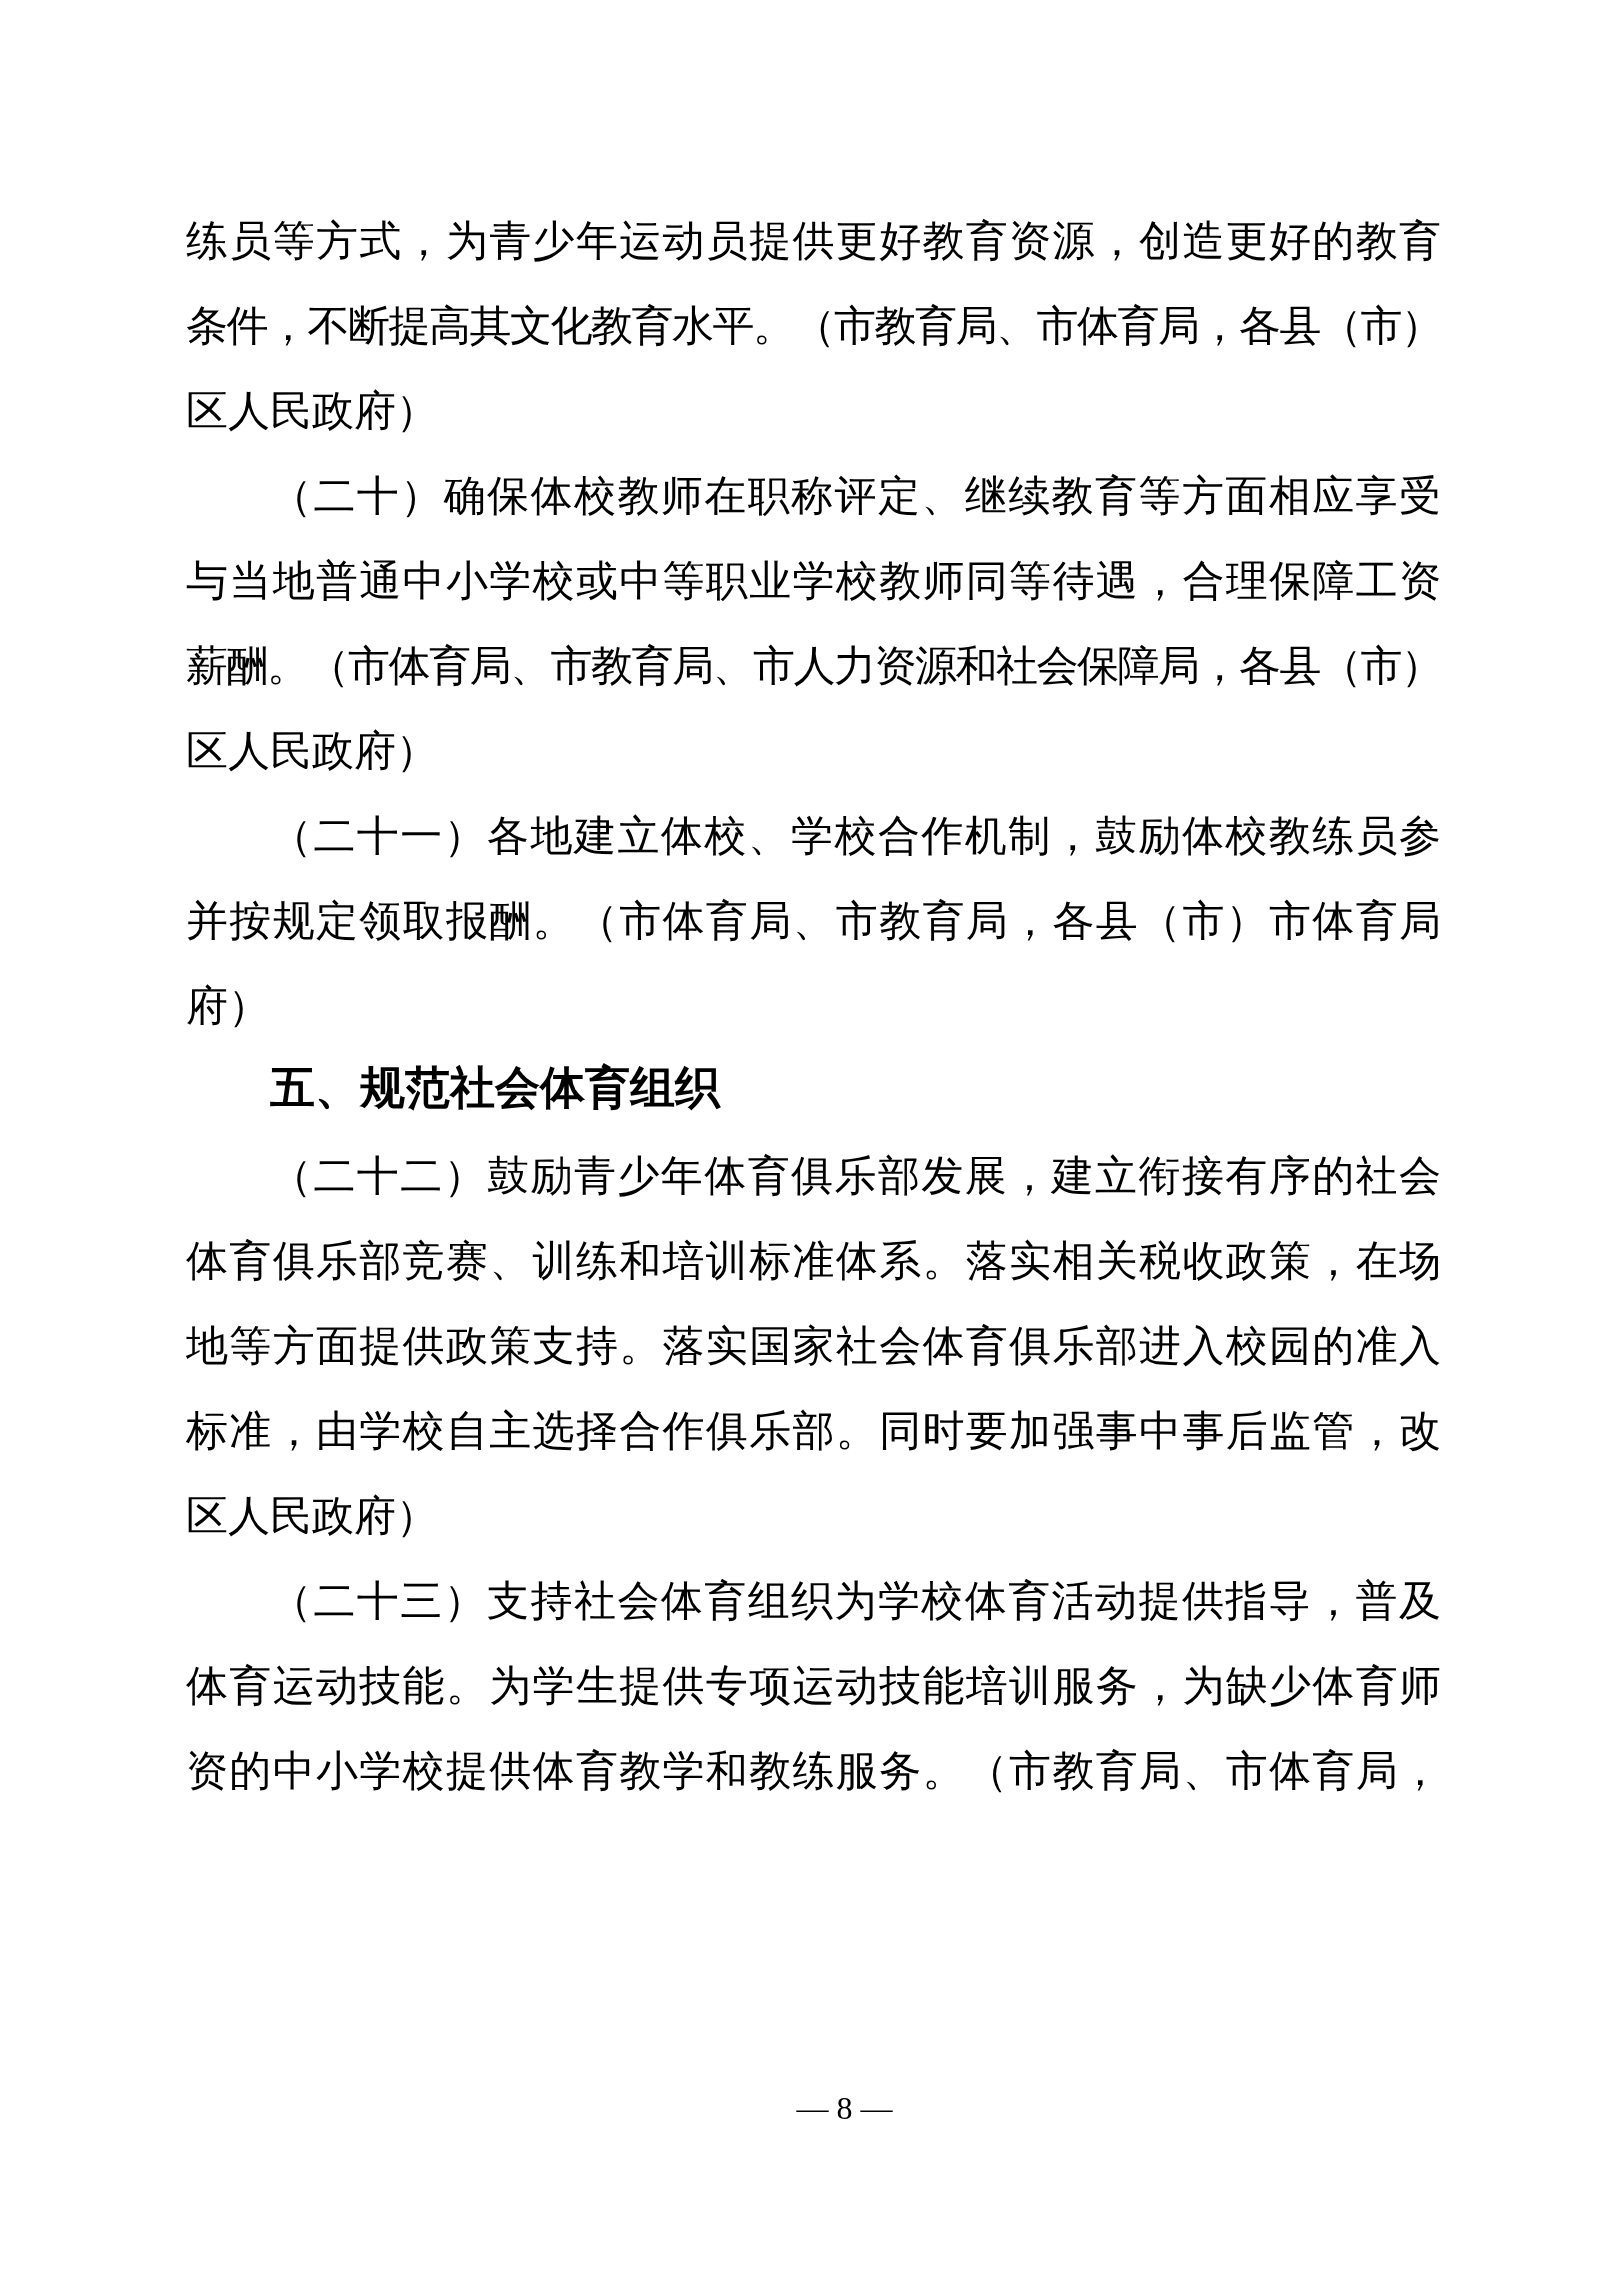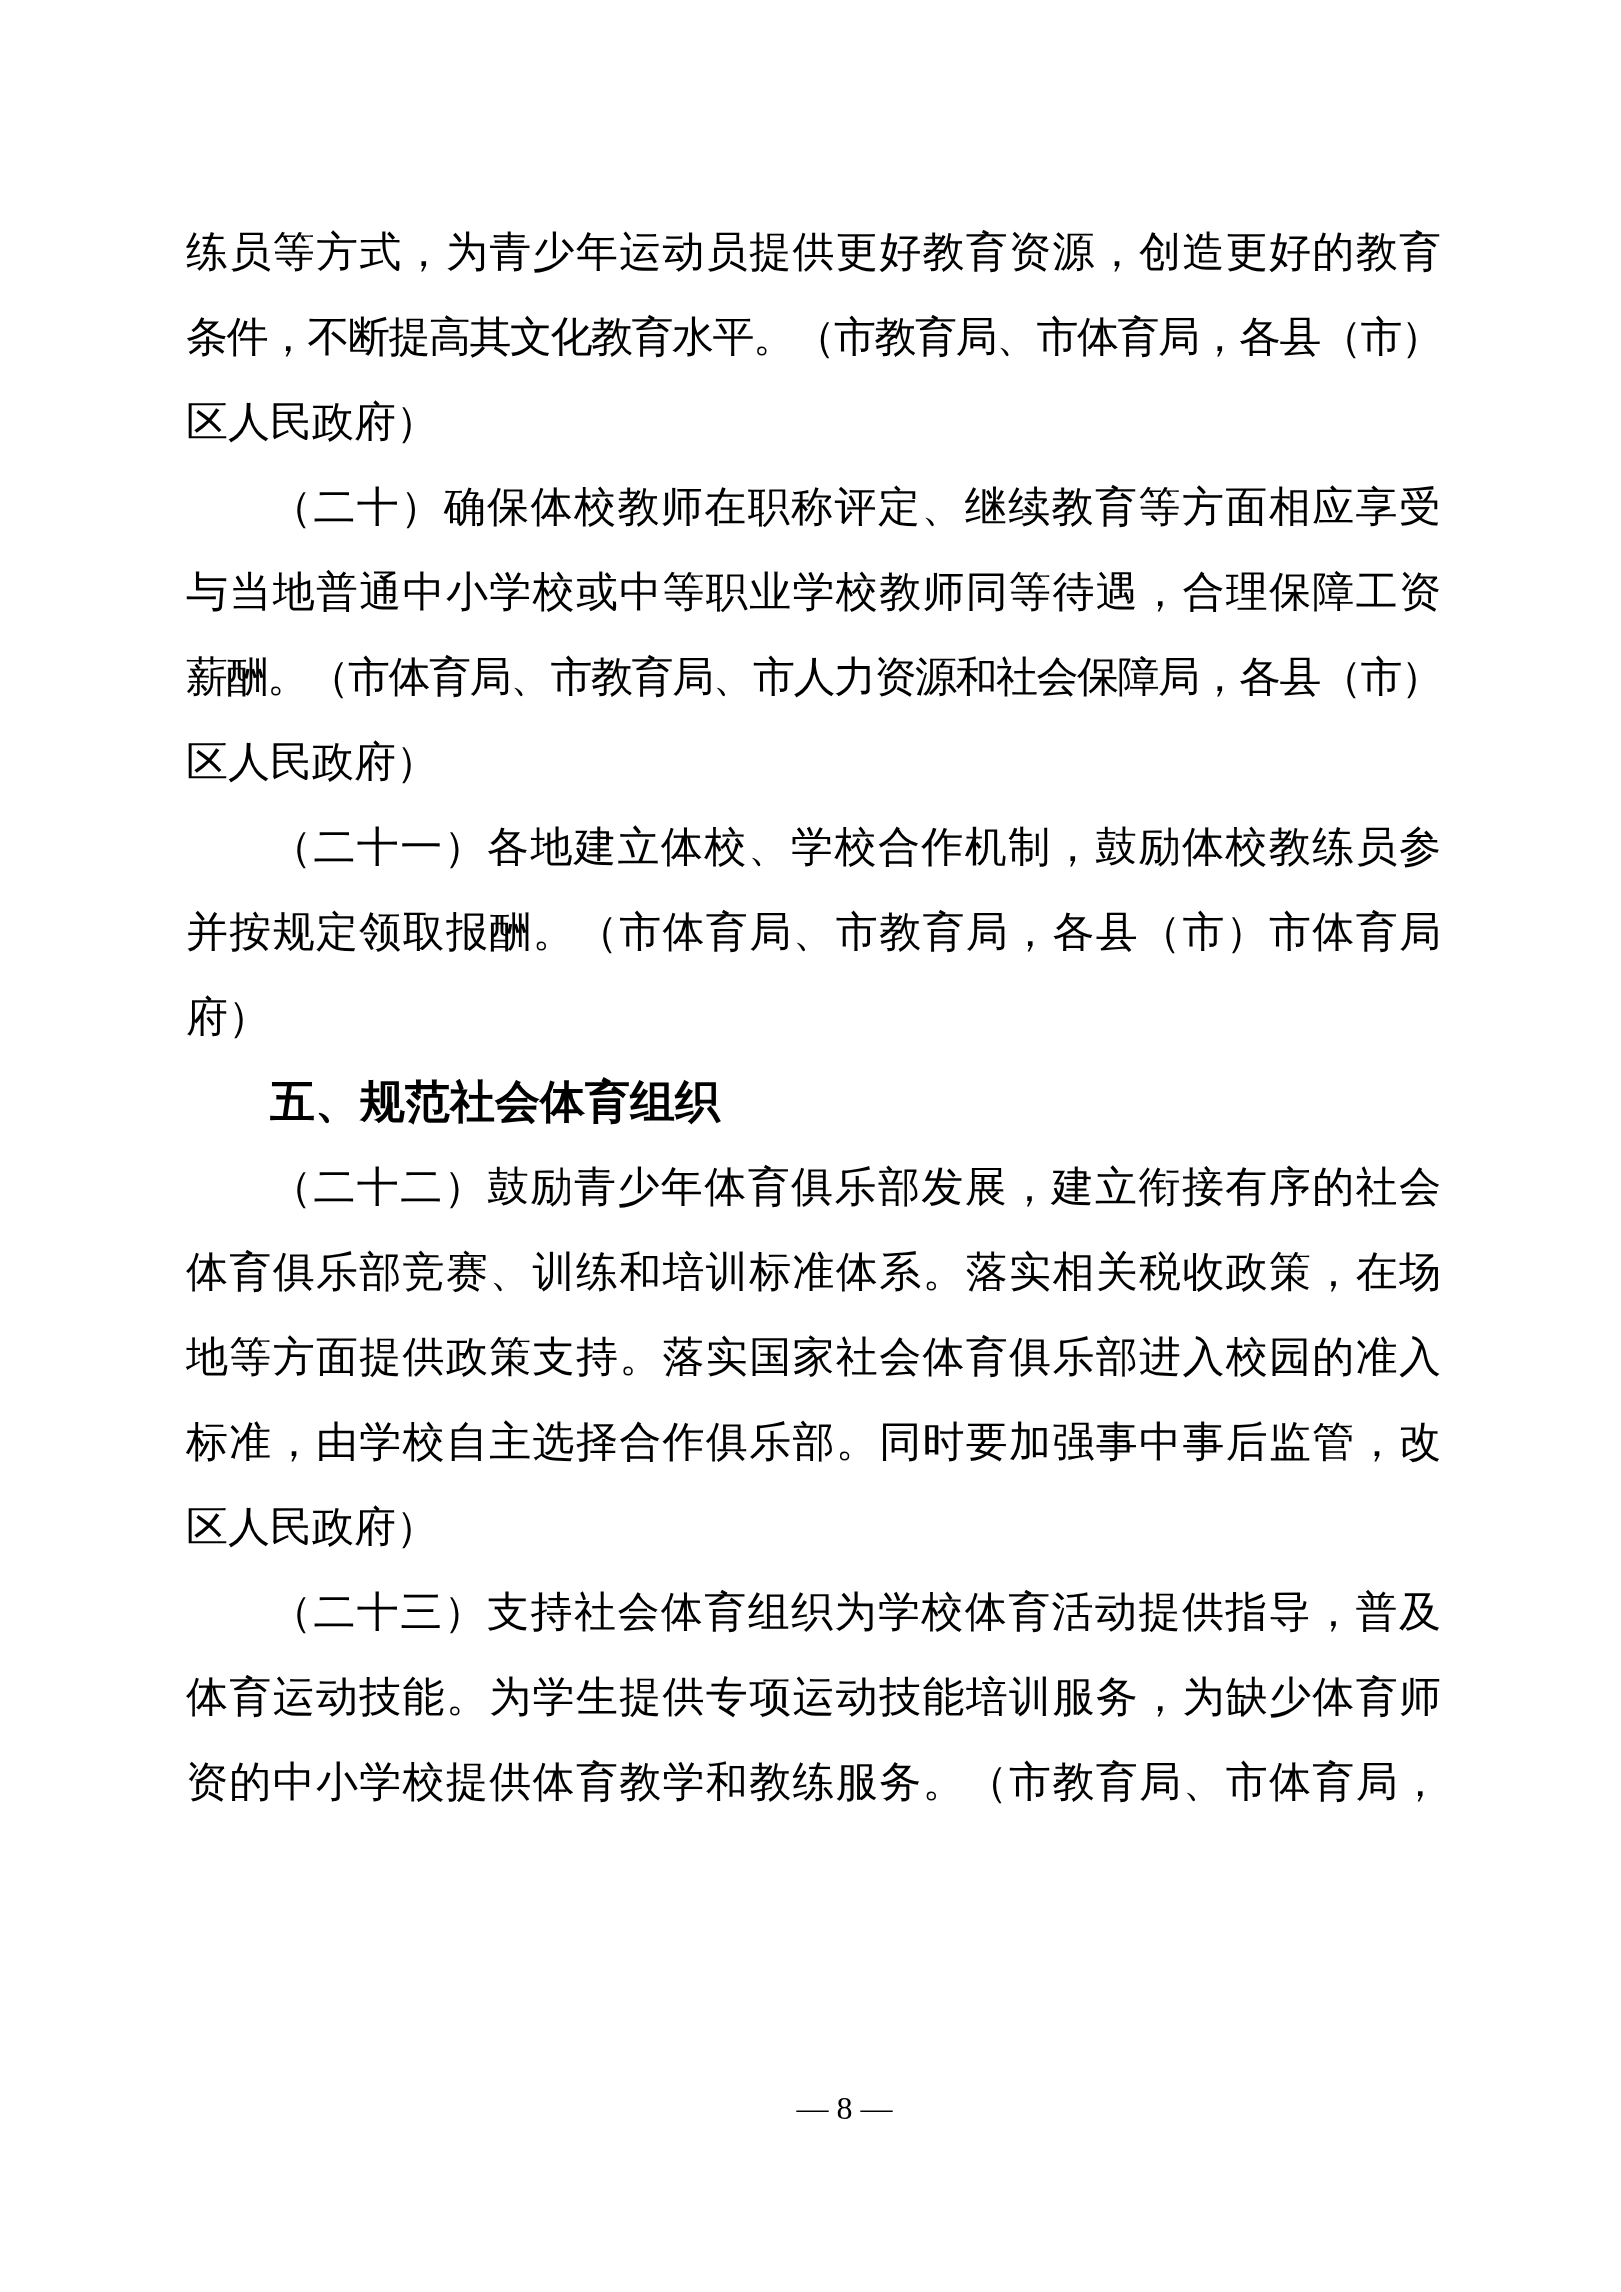--- a/index.html
+++ b/index.html
@@ -12,42 +12,42 @@
     width: 1621px;
     height: 2293px;
     background: #ffffff;
     font-family: "Liberation Serif", serif;
     color: #000000;
     overflow: hidden;
   }
   .textblock {
     position: absolute;
     left: 186px;
-    top: 210px;
+    top: 199px;
     width: 1255px;
   }
   .line {
     font-size: 42px;
     height: 85px;
     line-height: 85px;
     text-align: justify;
     text-align-last: justify;
     white-space: nowrap;
   }
   .short {
     text-align: left;
     text-align-last: left;
   }
   .indent {
     padding-left: 84px;
   }
   .t31 { letter-spacing: -2px; }
   .t30 { letter-spacing: -0.6px; }
   .heading {
-    font-family: Liberation Serif, serif;
+    font-family: Liberation Mono, monospace;
     font-weight: 700;
     font-size: 45px;
     text-align: left;
     text-align-last: left;
   }
   .footer {
     position: absolute;
     top: 2084px;
     left: 34px;
     width: 1621px;

